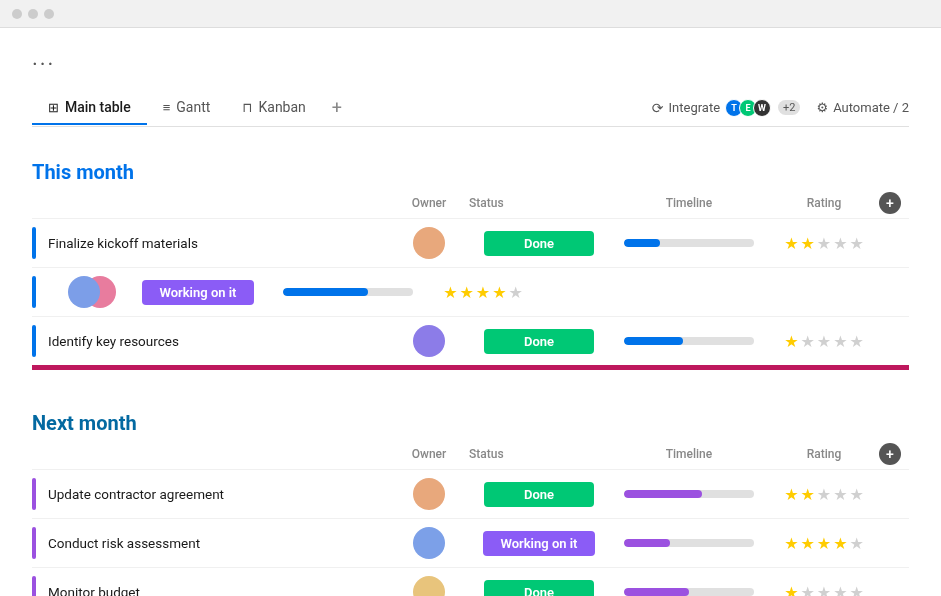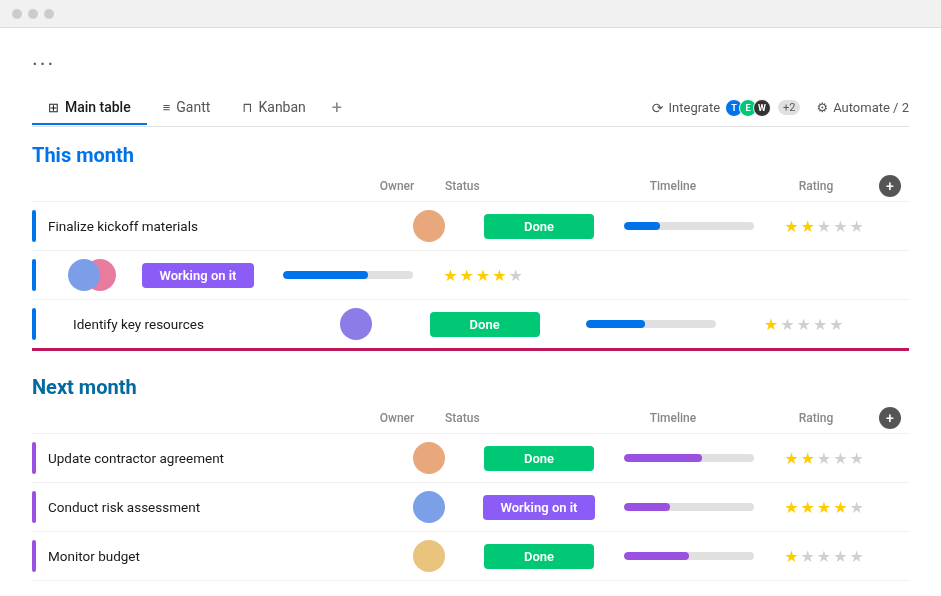--- a/index.html
+++ b/index.html
@@ -134,50 +134,50 @@
     .section { margin-bottom: 24px; }
 
     .section-header-row {
       display: flex;
       align-items: center;
       margin-bottom: 4px;
     }
     .section-title {
       font-size: 20px;
       font-weight: 700;
+      margin-top: 17px;
     }
     .section-title.blue { color: #0073ea; }
     .section-title.purple { color: #0369a1; }
 
     
     .col-headers {
       display: flex;
       align-items: center;
       padding: 4px 0 4px 32px;
       font-size: 12px;
       color: #888;
       font-weight: 500;
-      gap: 8px;
     }
     .col-task { flex: 1; min-width: 220px; }
     .col-owner { width: 80px; text-align: center; }
     .col-status { width: 140px; text-align: left; }
     .col-timeline { width: 160px; text-align: center; }
     .col-rating { width: 110px; text-align: center; }
     .col-add { width: 30px; text-align: center; }
 
     
     .task-row {
       display: flex;
       align-items: center;
       padding: 8px 0 8px 0;
       border-top: 1px solid #f0f0f0;
       font-size: 13.5px;
     }
-    .task-row:last-child { border-bottom: 3px solid #be185d; gap: 25px; }
+    .task-row:last-child { border-bottom: 5px solid #be185d; }
 
     .left-bar {
       width: 4px;
       align-self: stretch;
       border-radius: 2px;
       margin-right: 12px;
       flex-shrink: 0;
     }
     .left-bar.blue { background: #0073ea; }
     .left-bar.purple { background: #9b51e0; }

